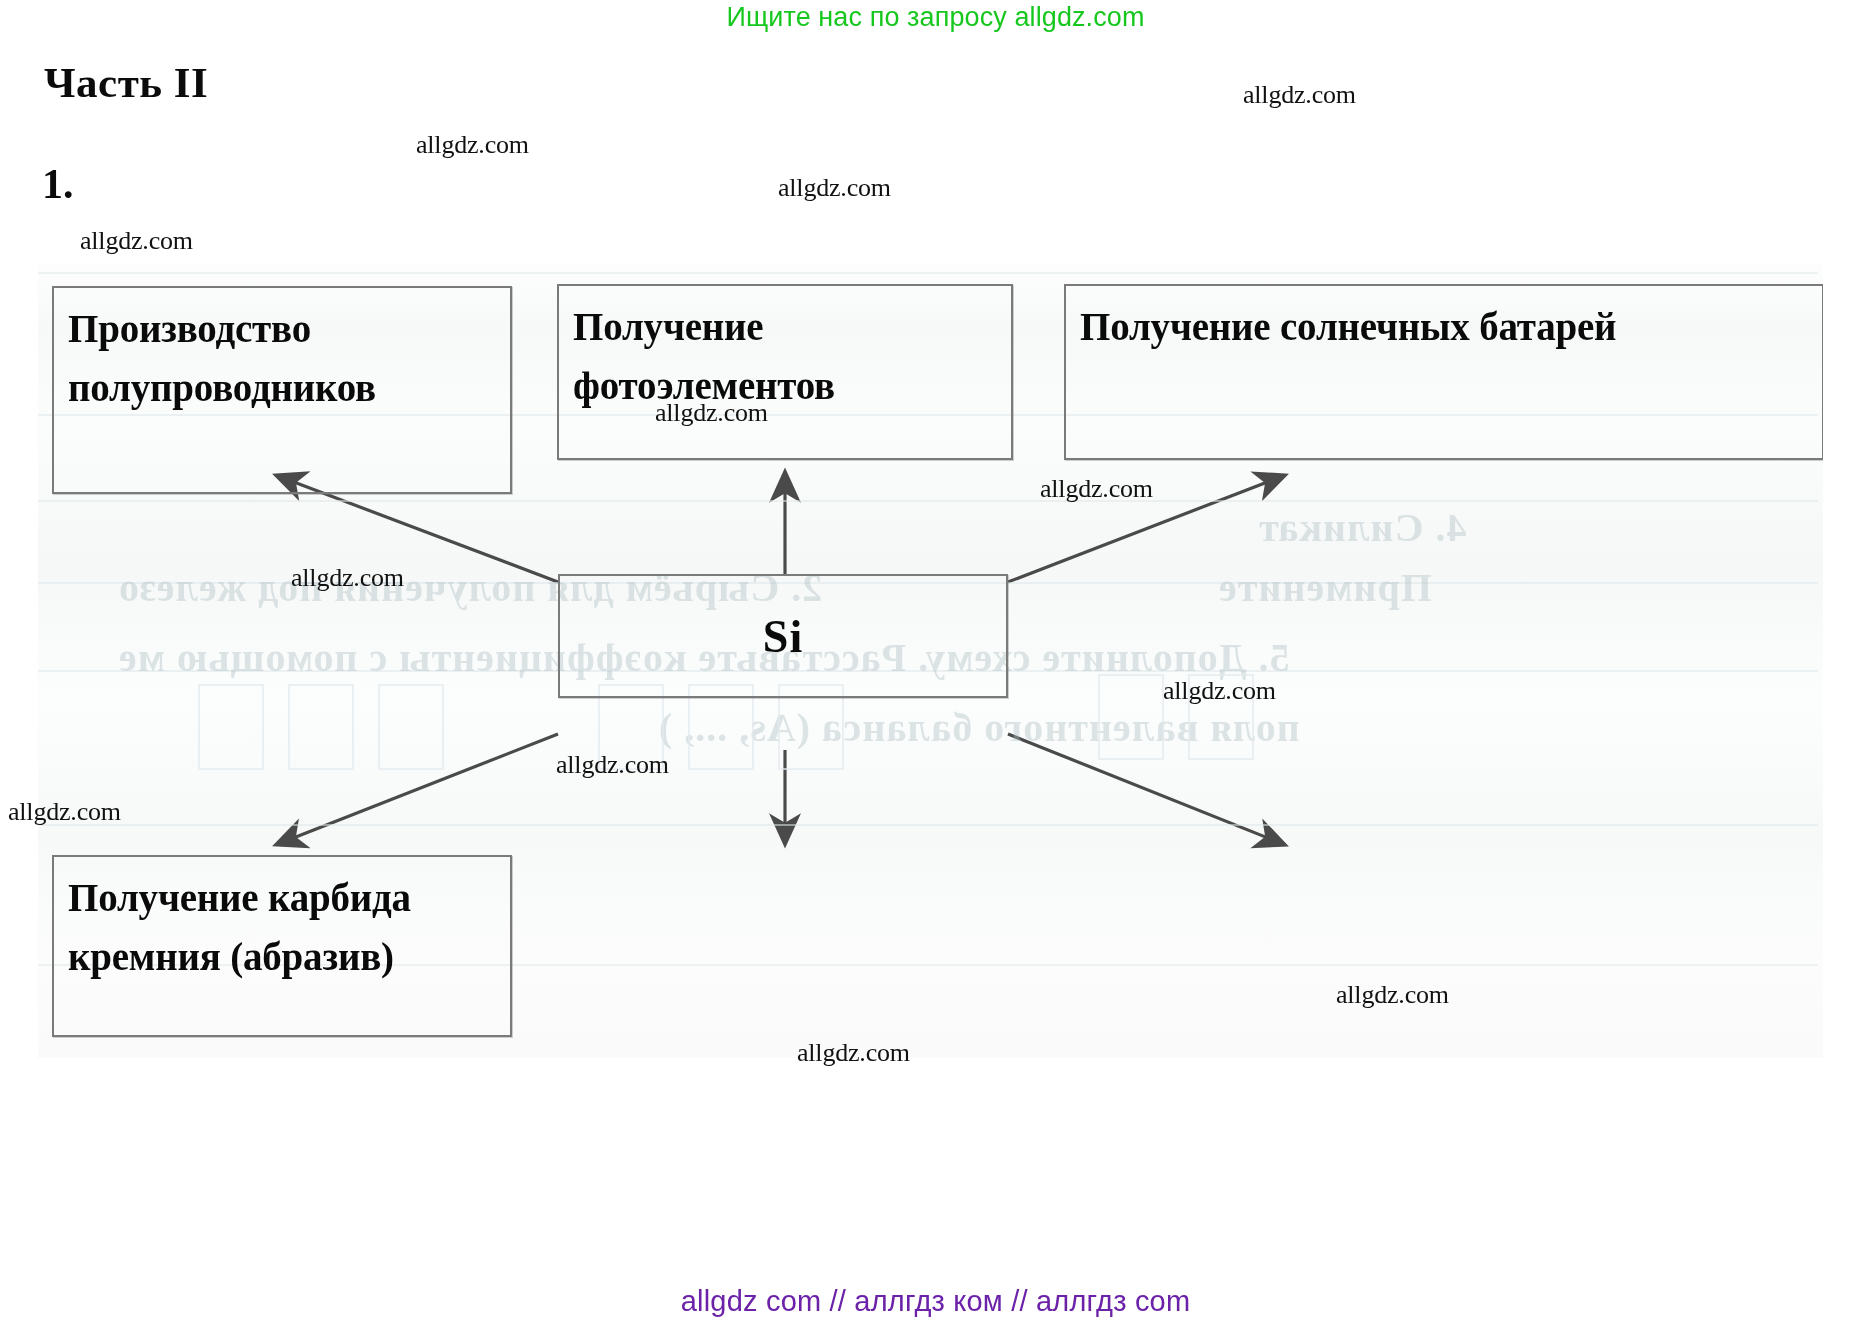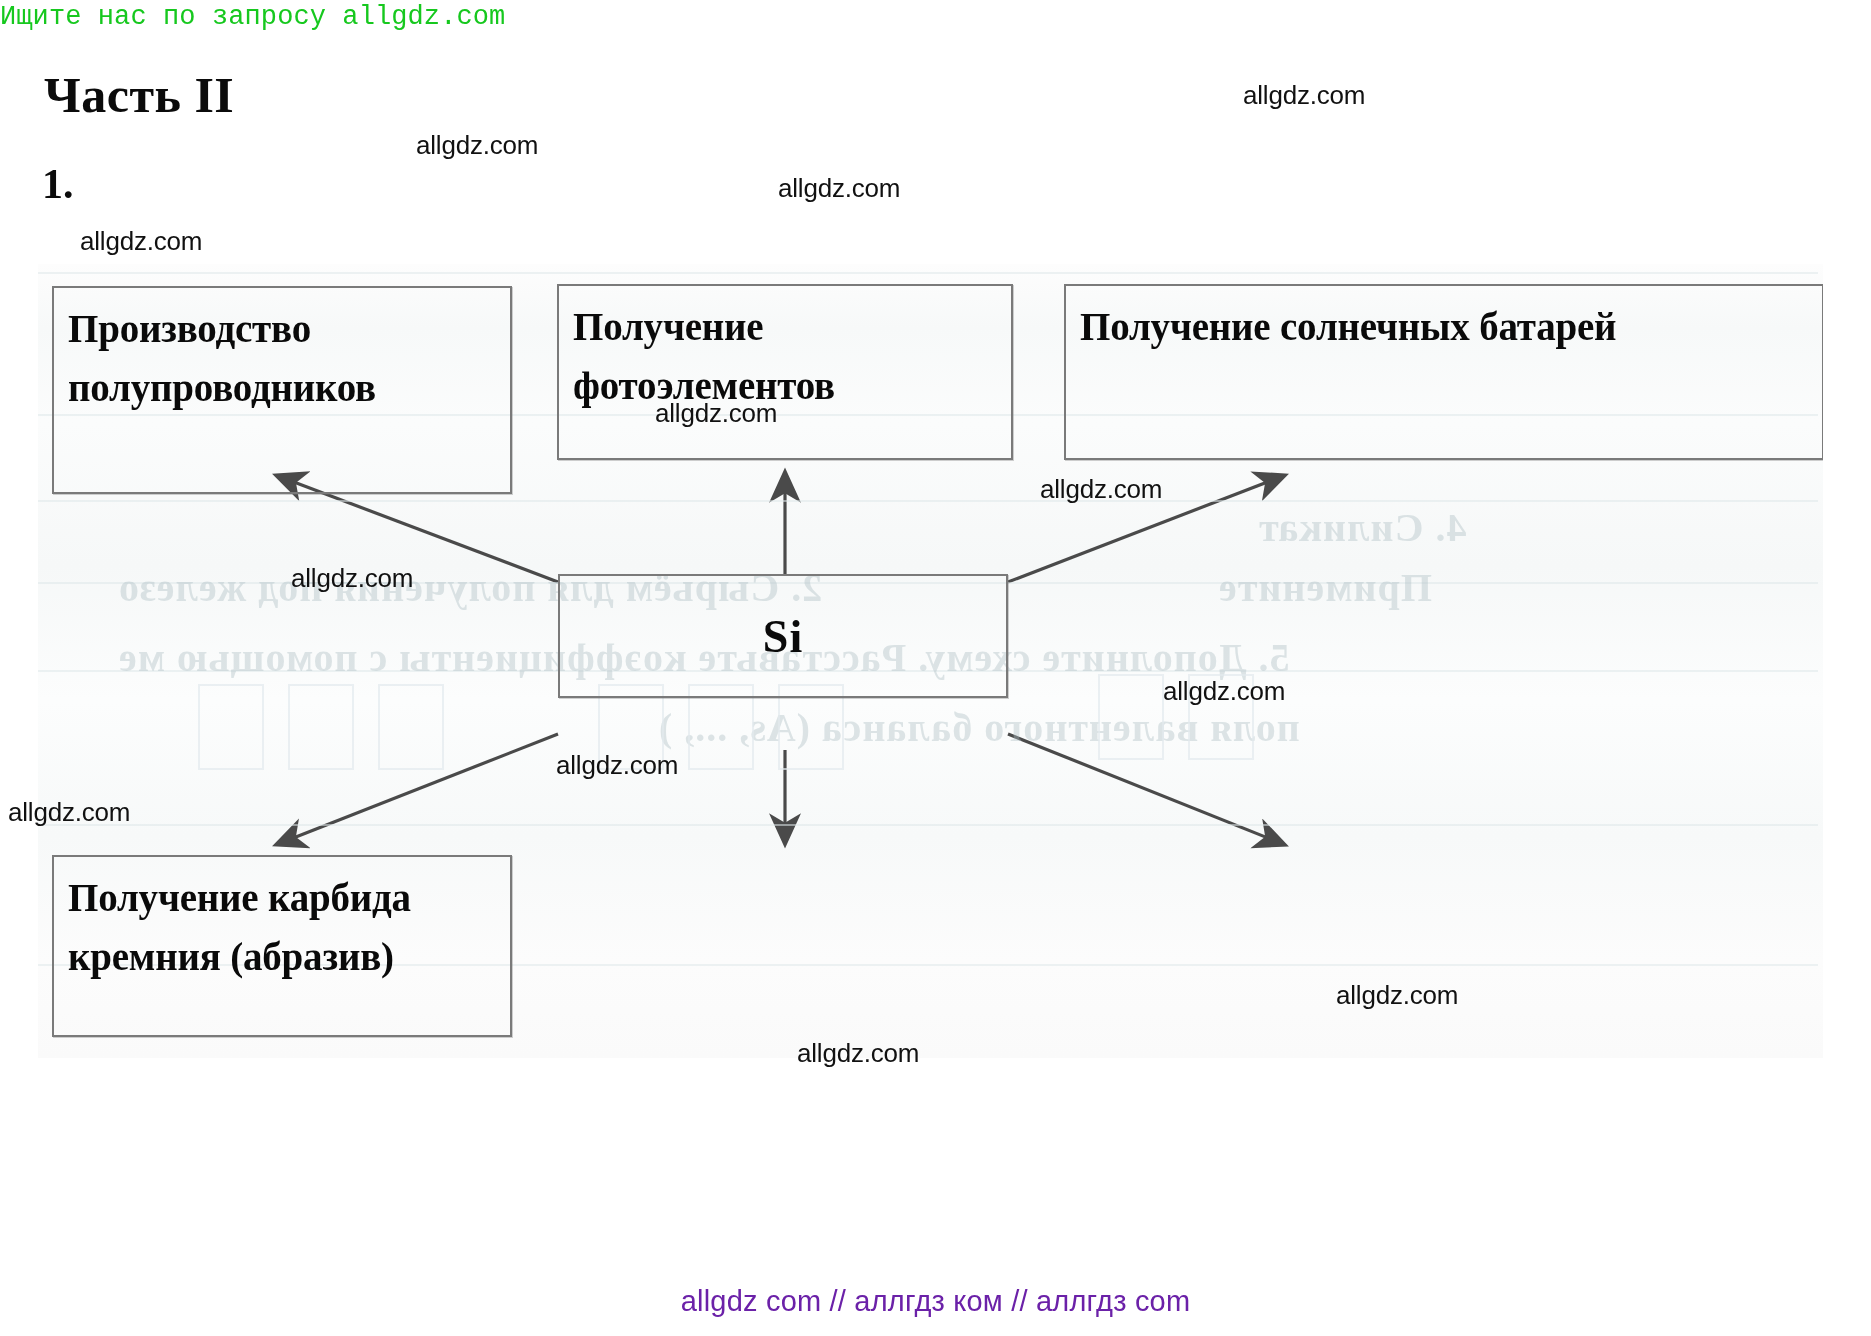--- a/index.html
+++ b/index.html
@@ -14,53 +14,54 @@
     font-family: "Liberation Sans", sans-serif;
     overflow: hidden;
   }
 
   
   .promo-header {
     position: absolute;
     left: 0;
     top: 2px;
     width: 1871px;
-    font-family: Liberation Mono, monospace;
+    text-align: center;
+    font-family: Liberation Sans, sans-serif;
     font-size: 27px;
     font-weight: 500;
     color: #16c81e;
     letter-spacing: 0.1px;
     white-space: nowrap;
   }
 
   .part-title {
     position: absolute;
     left: 44px;
-    top: 66px;
-    font-family: "Liberation Serif", serif;
-    font-size: 50px;
+    top: 58px;
+    font-family: "Liberation Serif", serif;
+    font-size: 43px;
     font-weight: bold;
     color: #0b0b0b;
     letter-spacing: 0.5px;
   }
 
   .item-number {
     position: absolute;
     left: 42px;
     top: 160px;
     font-family: "Liberation Serif", serif;
     font-size: 42px;
     font-weight: bold;
     color: #0b0b0b;
   }
 
   
   .wm {
     position: absolute;
-    font-family: Liberation Sans, sans-serif;
+    font-family: Liberation Serif, serif;
     font-size: 26px;
     color: #111111;
     white-space: nowrap;
     letter-spacing: -0.2px;
   }
 
   .footer-wm {
     position: absolute;
     left: 0;
     top: 1285px;

